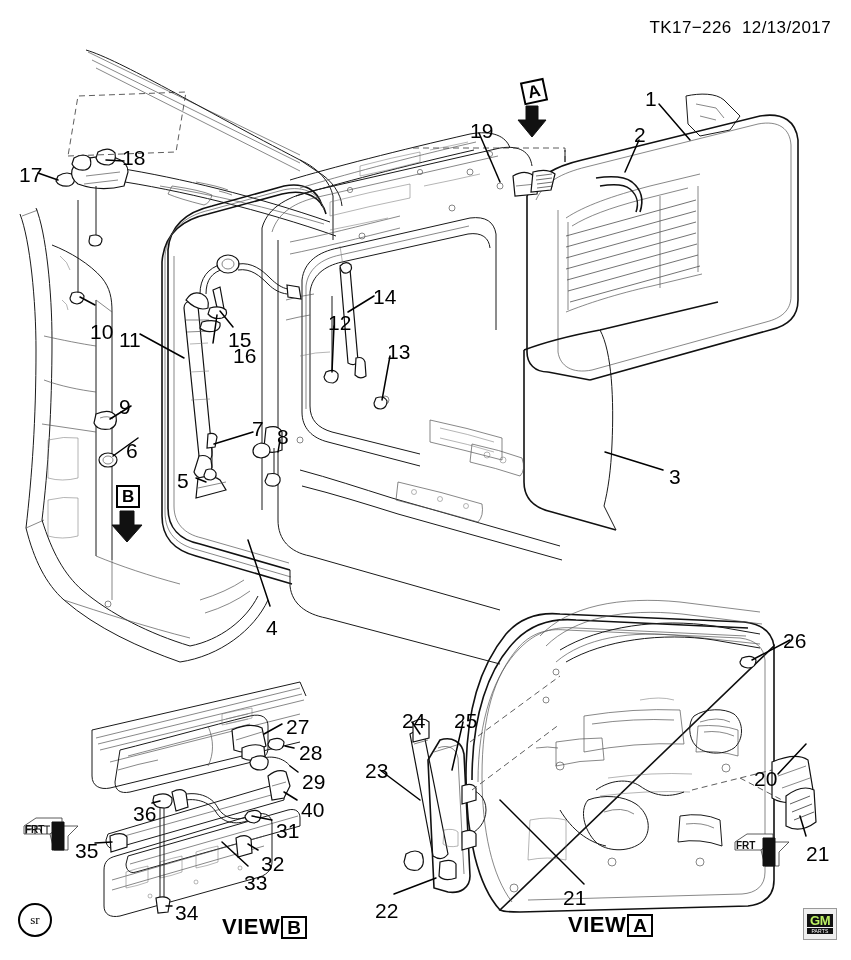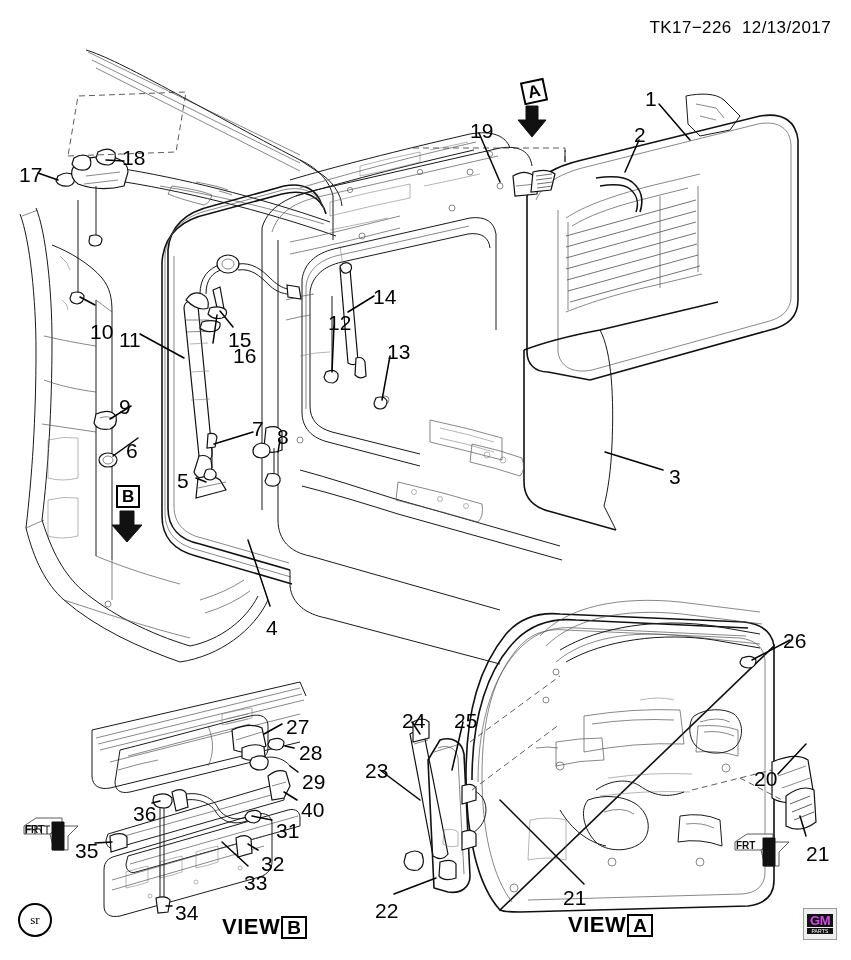--- a/index.html
+++ b/index.html
@@ -65,21 +65,21 @@
     font-size:13px;font-family:"Liberation Serif",serif;
   }
 
   
   .gm{
     position:absolute;width:34px;height:32px;background:#efefef;
     border:1px solid #9a9a9a;display:flex;flex-direction:column;
     align-items:center;justify-content:center;padding:1px;box-sizing:border-box;
   }
   .gm .g1{
-    background:#111;color:#d946ef;font-weight:bold;font-size:13px;line-height:13px;
+    background:#111;color:#bef264;font-weight:bold;font-size:13px;line-height:13px;
     width:26px;text-align:center;letter-spacing:-.5px;font-family:"Liberation Sans",sans-serif;
   }
   .gm .g2{
     background:#111;color:#fff;font-size:5px;line-height:6px;width:26px;
     text-align:center;margin-top:1px;letter-spacing:.2px;
     font-family:"Liberation Sans",sans-serif;
   }
 
   
   .frt{position:absolute;width:58px;height:42px;}

